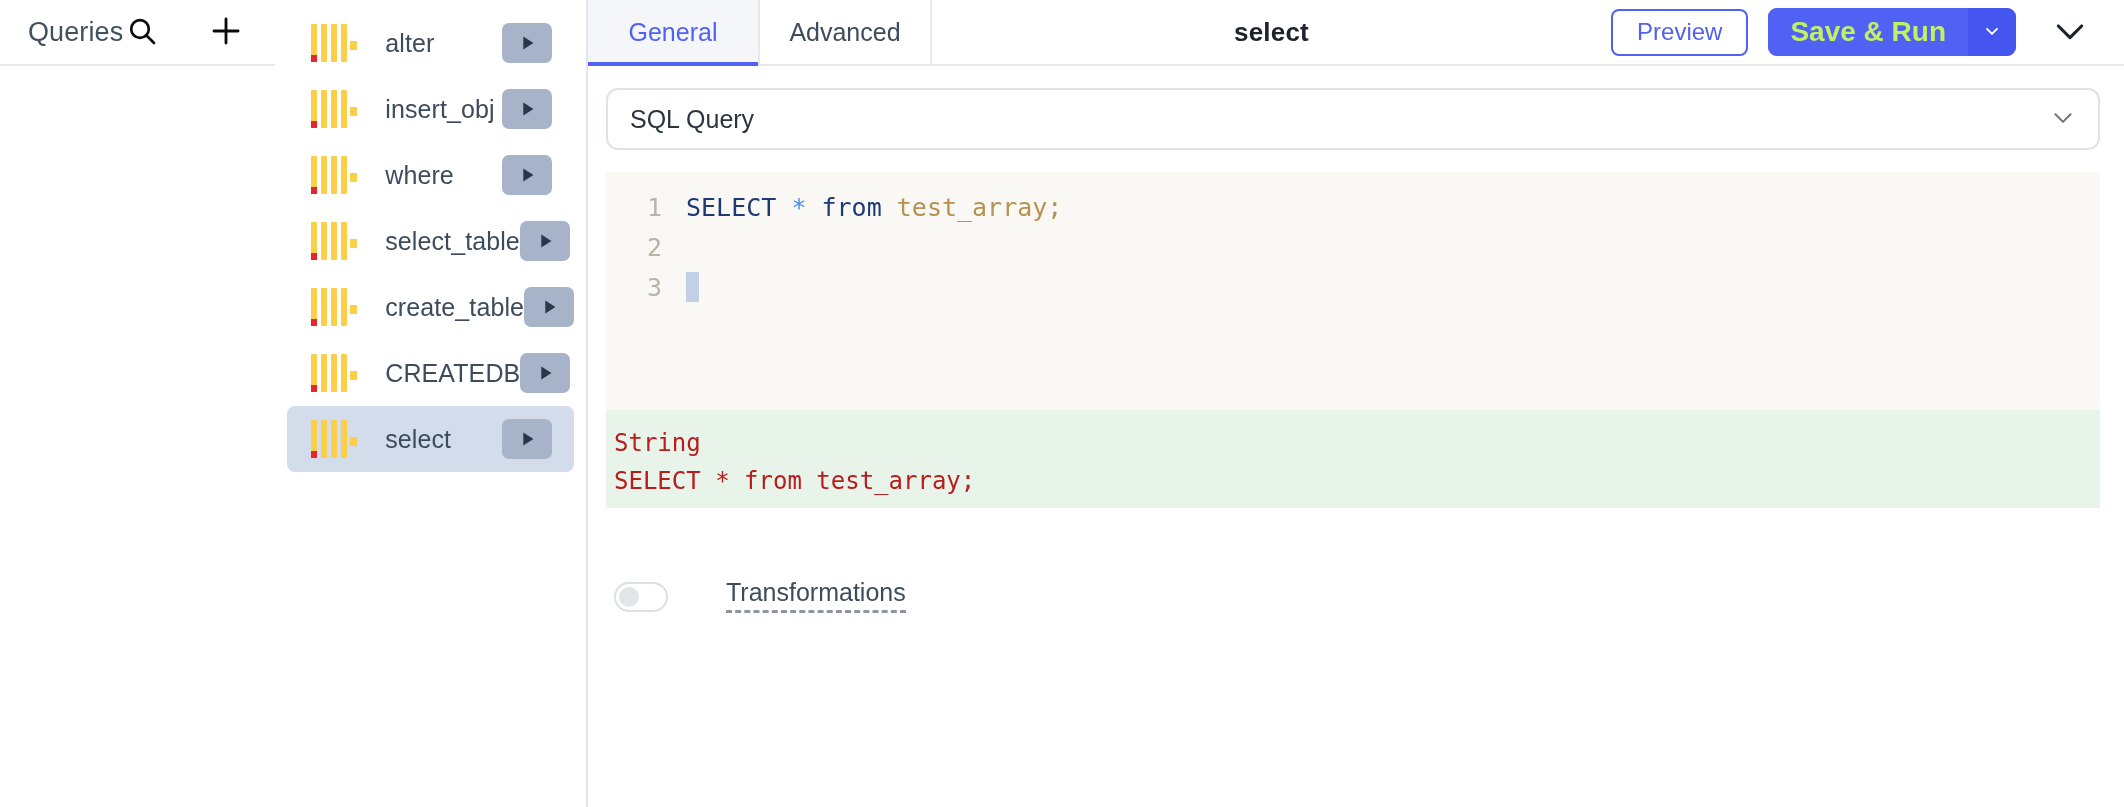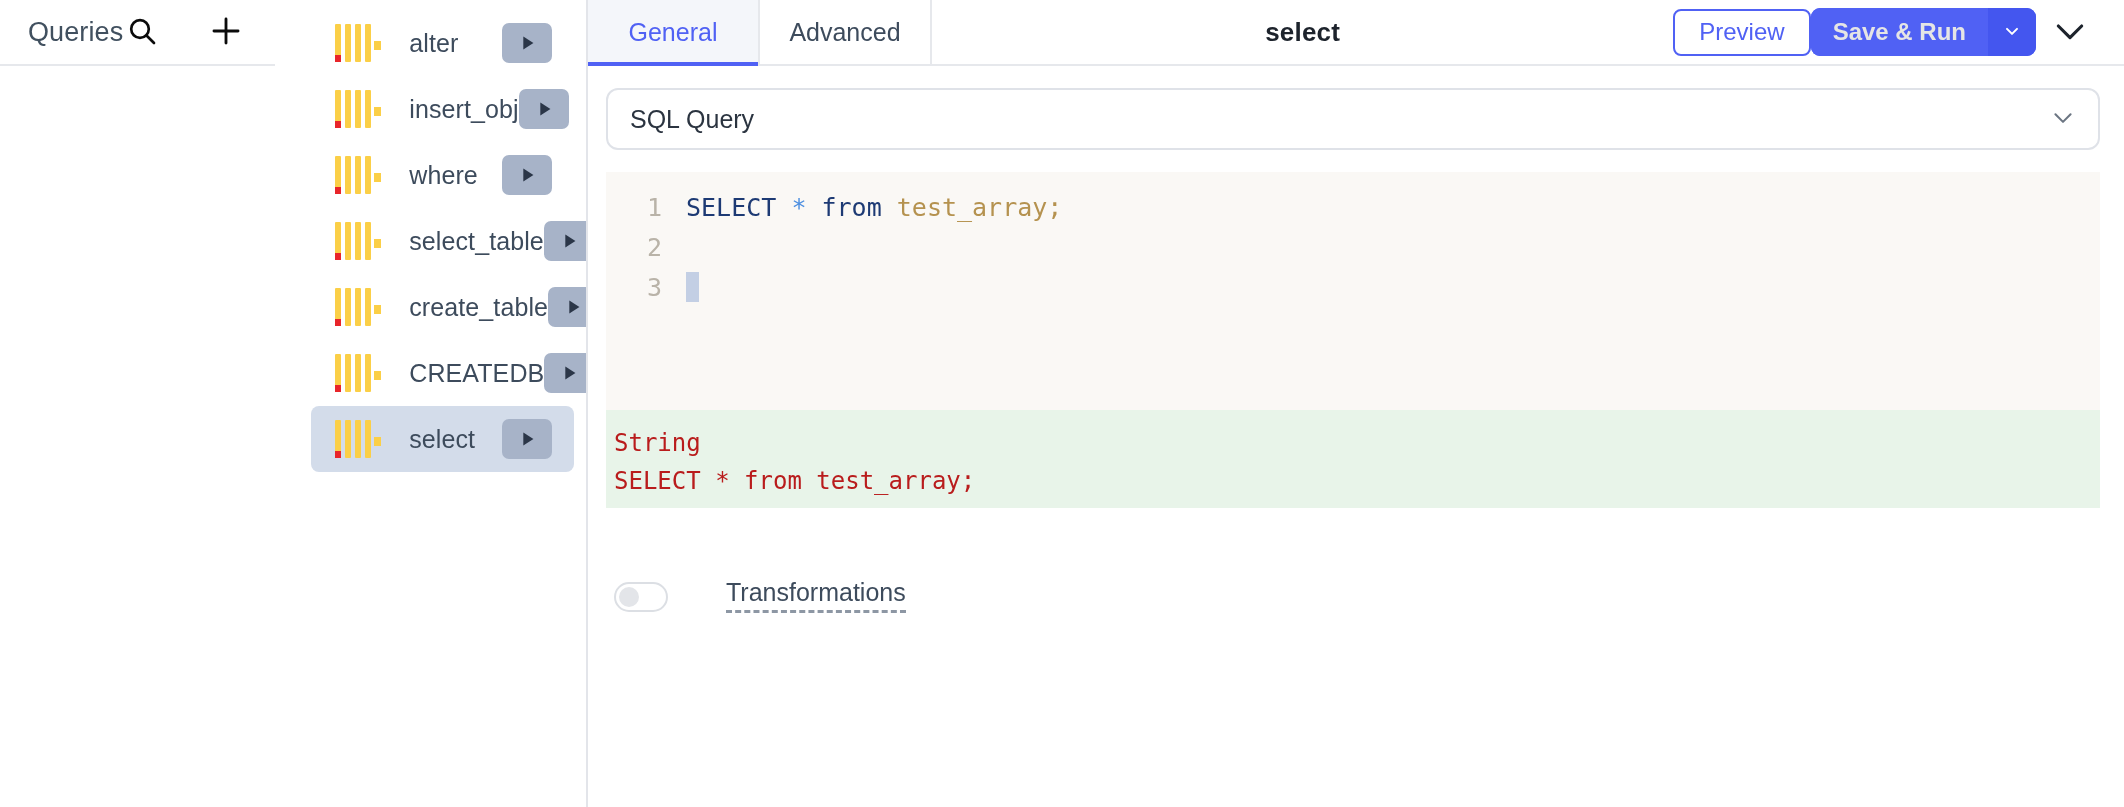--- a/index.html
+++ b/index.html
@@ -55,21 +55,20 @@
   .hdr-icon-btn {
     width: 38px; height: 38px;
     display: flex; align-items: center; justify-content: center;
     background: none; border: none; cursor: pointer;
   }
 
   .sidebar-list {
     flex: 1 1 auto;
     padding: 10px 12px 6px 12px;
     overflow: hidden;
-    margin-left: 24px;
   }
 
   .query-item {
     display: flex;
     align-items: center;
     height: 66px;
     border-radius: 8px;
     padding: 0 22px 0 22px;
     cursor: pointer;
     position: relative;
@@ -187,20 +186,21 @@
   .header-title {
     font-size: 26px;
     font-weight: 700;
     color: #1d232c;
     letter-spacing: 0.2px;
   }
 
   .header-actions {
     display: flex;
     align-items: center;
+    gap: 20px;
     padding-right: 26px;
   }
 
   .btn-preview {
     height: 47px;
     padding: 0 24px;
     border: 2px solid #5061f4;
     border-radius: 8px;
     background: #ffffff;
     color: #5061f4;
@@ -214,22 +214,22 @@
     display: flex;
     align-items: stretch;
     height: 48px;
     border-radius: 9px;
     overflow: hidden;
     background: #5061f4;
   }
   .split-btn-main {
     padding: 0 22px;
     background: #5061f4;
-    color: #e5e5e5;
-    font-size: 24px;
+    color: #bef264;
+    font-size: 28px;
     font-weight: 700;
     border: none;
     cursor: pointer;
     display: flex; align-items: center;
     font-family: "Liberation Sans", sans-serif;
   }
   .split-btn-caret {
     width: 48px;
     background: #4456ef;
     border: none;

